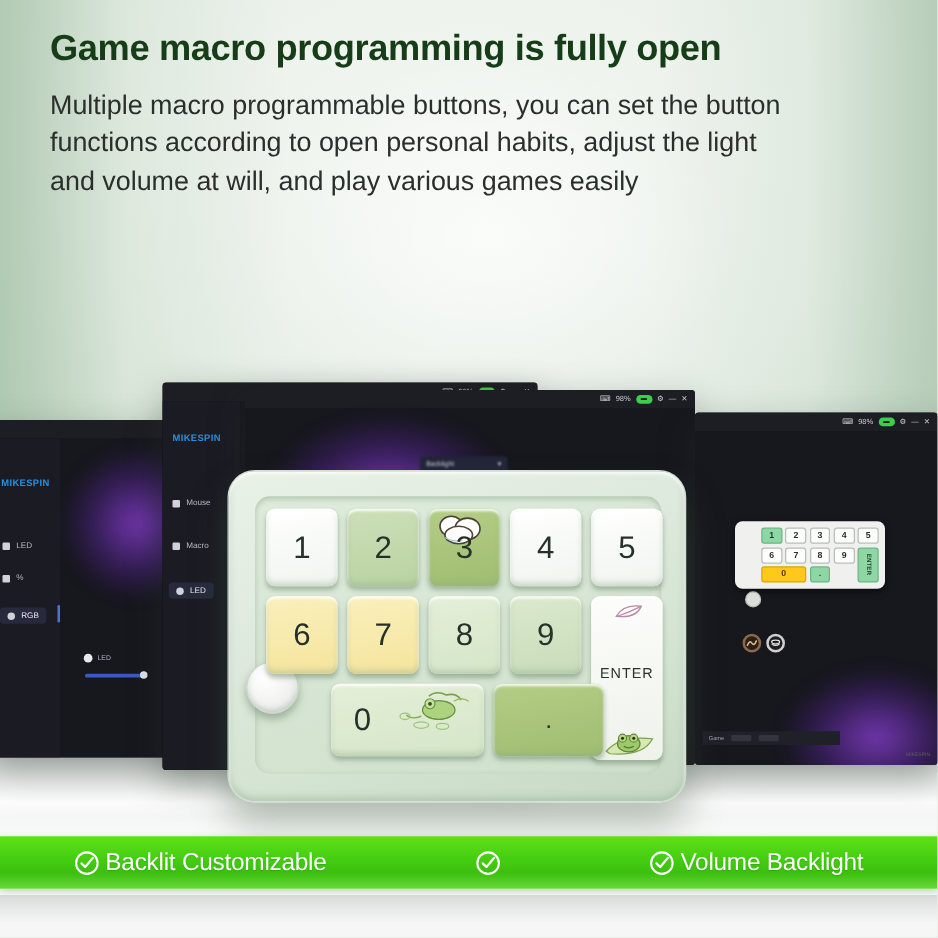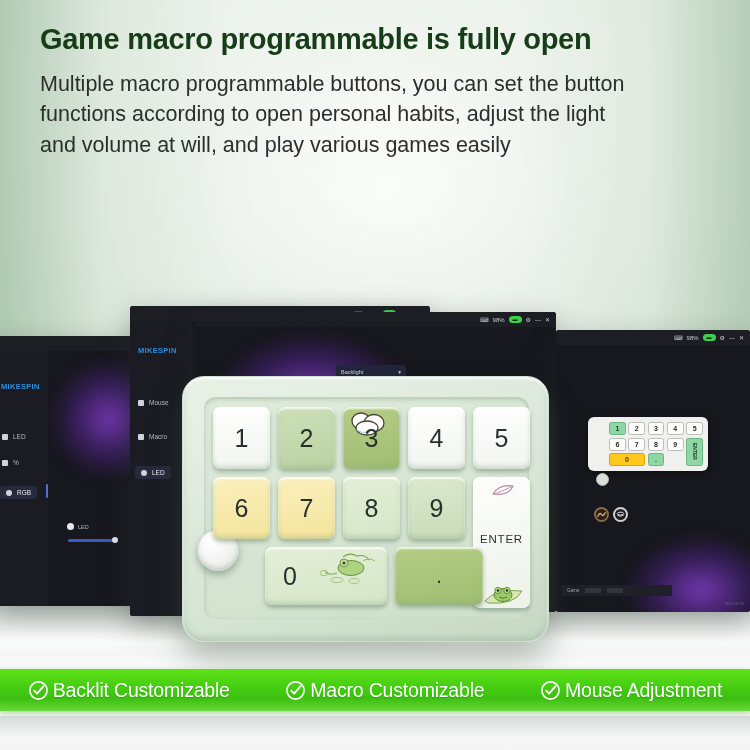--- a/index.html
+++ b/index.html
@@ -209,21 +209,21 @@
   <div class="bg-top"></div>
   <div class="bg-glow"></div>
   <div class="bg-vig-l"></div>
   <div class="bg-vig-r"></div>
   <div class="bg-floor"></div>
   <div class="floor-shine"></div>
   <div class="floor-line"></div>
 </div>
 
 <div class="header">
-  <div class="title">Game macro programmable is fully open</div>
+  <div class="title">Game macro programming is fully open</div>
   <div class="subtitle">Multiple macro programmable buttons, you can set the button functions according to open personal habits, adjust the light and volume at will, and play various games easily</div>
 </div>
 
 <div class="screens">
 
   <div class="monitor" id="monA">
     <div class="mon-bar"></div>
     <div class="mon-body">
       <div class="purple-glow" style="left:58px;top:8px;width:120px;height:120px;"></div>
       <div class="side-panel" style="left:0;top:0;width:56px;height:100%;"></div>
@@ -437,24 +437,23 @@
     </span>
     <span>Backlit Customizable</span>
   </div>
   <div class="feature">
     <span class="check-ic">
       <svg width="21" height="21" viewBox="0 0 22 22">
           <circle cx="11" cy="11" r="9" fill="none" stroke="#ffffff" stroke-width="1.7"></circle>
           <path d="M6.5 11.2 L9.6 14.3 L16 6.6" fill="none" stroke="#ffffff" stroke-width="1.9" stroke-linecap="round" stroke-linejoin="round"></path>
         </svg>
     </span>
-    <span>Macro Customizable</span>
   </div>
   <div class="feature">
     <span class="check-ic">
       <svg width="21" height="21" viewBox="0 0 22 22">
           <circle cx="11" cy="11" r="9" fill="none" stroke="#ffffff" stroke-width="1.7"></circle>
           <path d="M6.5 11.2 L9.6 14.3 L16 6.6" fill="none" stroke="#ffffff" stroke-width="1.9" stroke-linecap="round" stroke-linejoin="round"></path>
         </svg>
     </span>
-    <span>Mouse Adjustment</span>
+    <span>Volume Backlight</span>
   </div>
 </div>
 
 </body></html>

